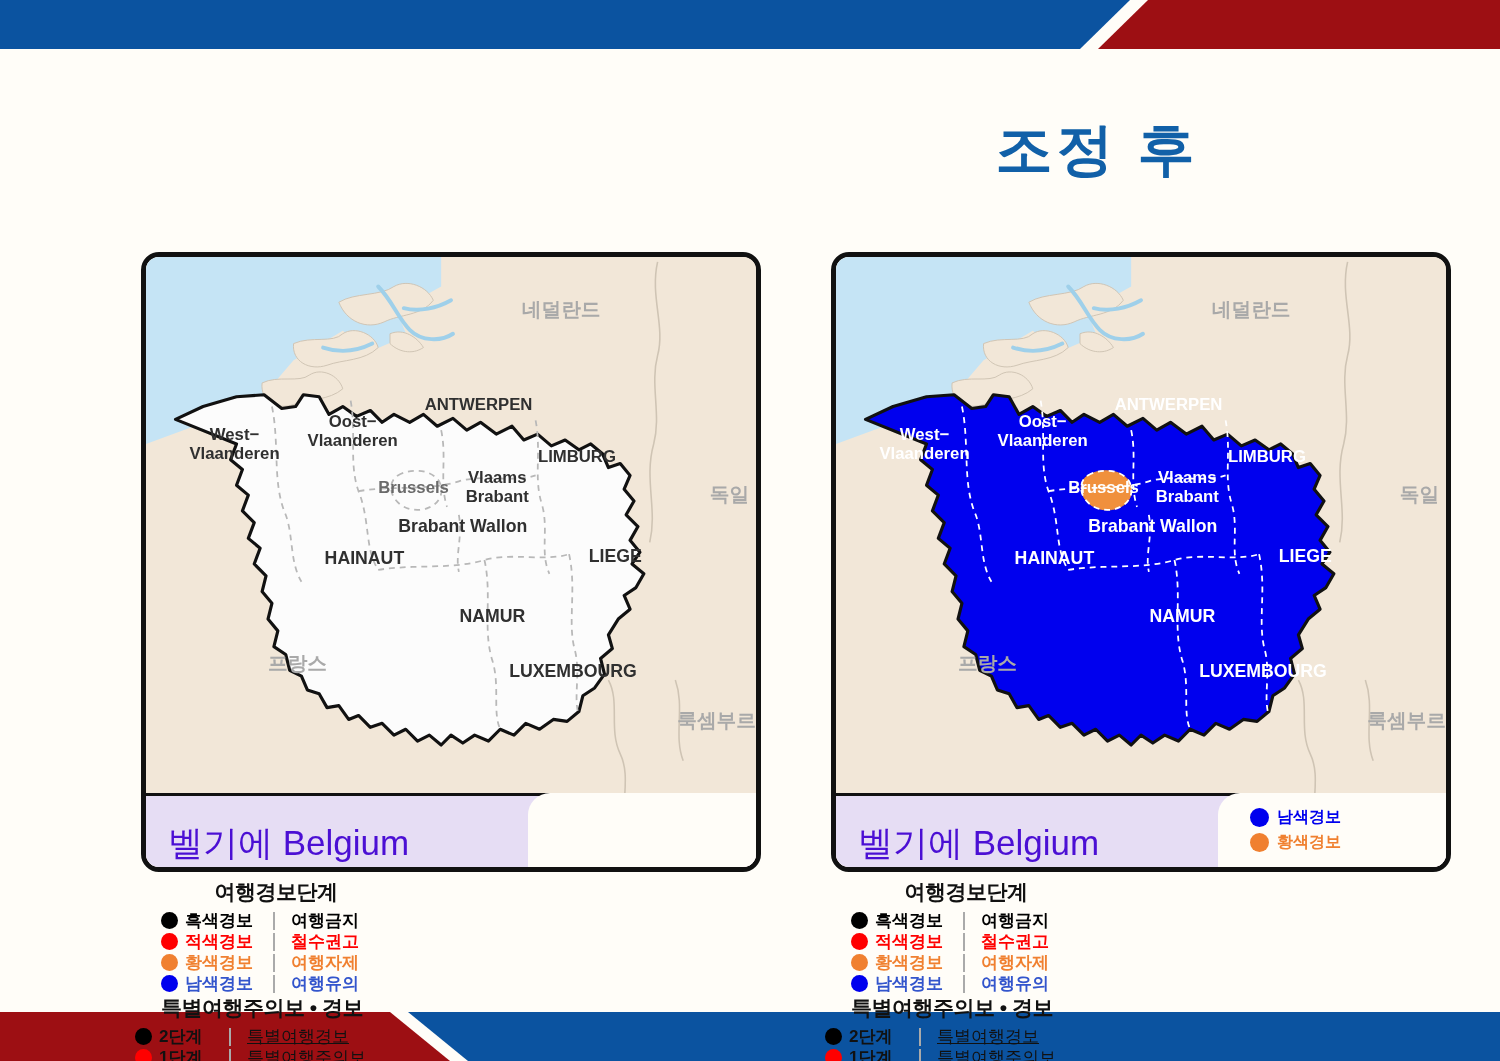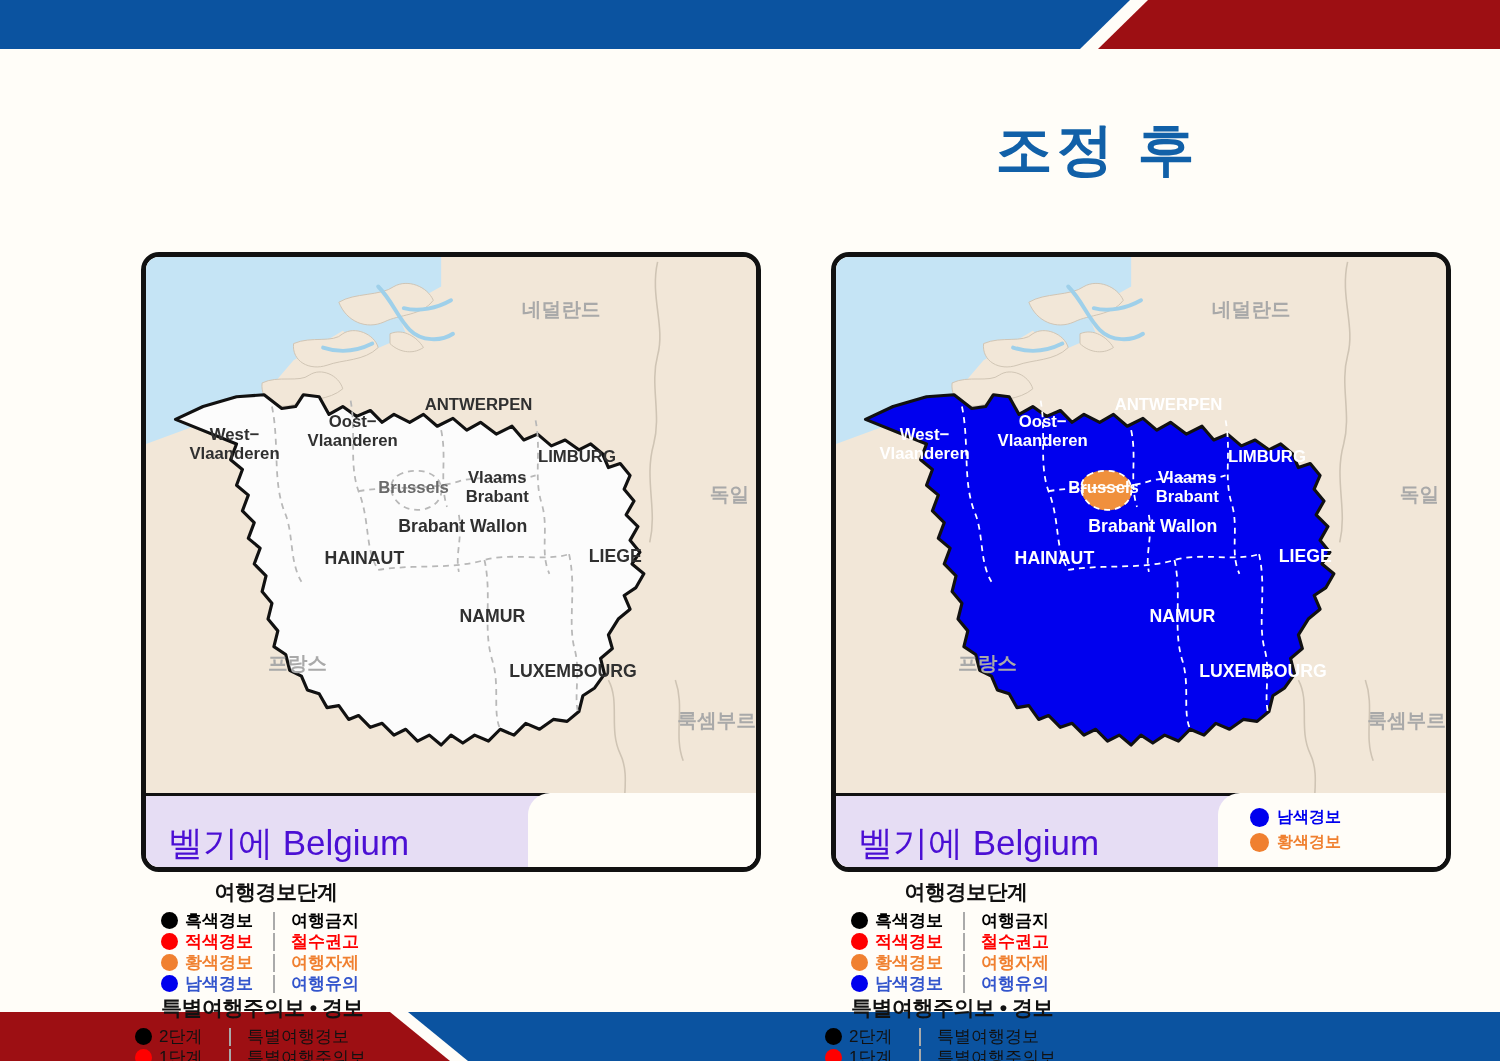--- a/index.html
+++ b/index.html
@@ -67,22 +67,22 @@
   .legend-dot { width: 17px; height: 17px; border-radius: 50%; flex: 0 0 auto; }
   .legend-a {
     font-size: 17px; font-weight: bold; margin-left: 7px;
     white-space: nowrap;
   }
   .legend-sep { border-left: 2px solid #aaa; height: 18px; margin: 0 8px; }
   .legend-b { font-size: 17px; font-weight: bold; white-space: nowrap; margin-left: 8px; }
   .lg-left-rows { padding-left: 6px; }
   .lg-left-rows .legend-a { width: 80px; }
   .lg-right-rows { padding-left: 28px; }
-  .lg-right-rows .legend-a { width: 62px; font-weight: normal; }
-  .lg-right-rows .legend-b { font-weight: normal; }
+  .lg-right-rows .legend-a { width: 62px; font-weight: bold; }
+  .lg-right-rows .legend-b { font-weight: normal; text-decoration: underline; }
 
   
   .prov { font-family: "Liberation Sans", sans-serif; font-weight: bold; }
 </style>
 </head>
 <body>
 
 <div id="page">
 
   <div class="bar-top">

